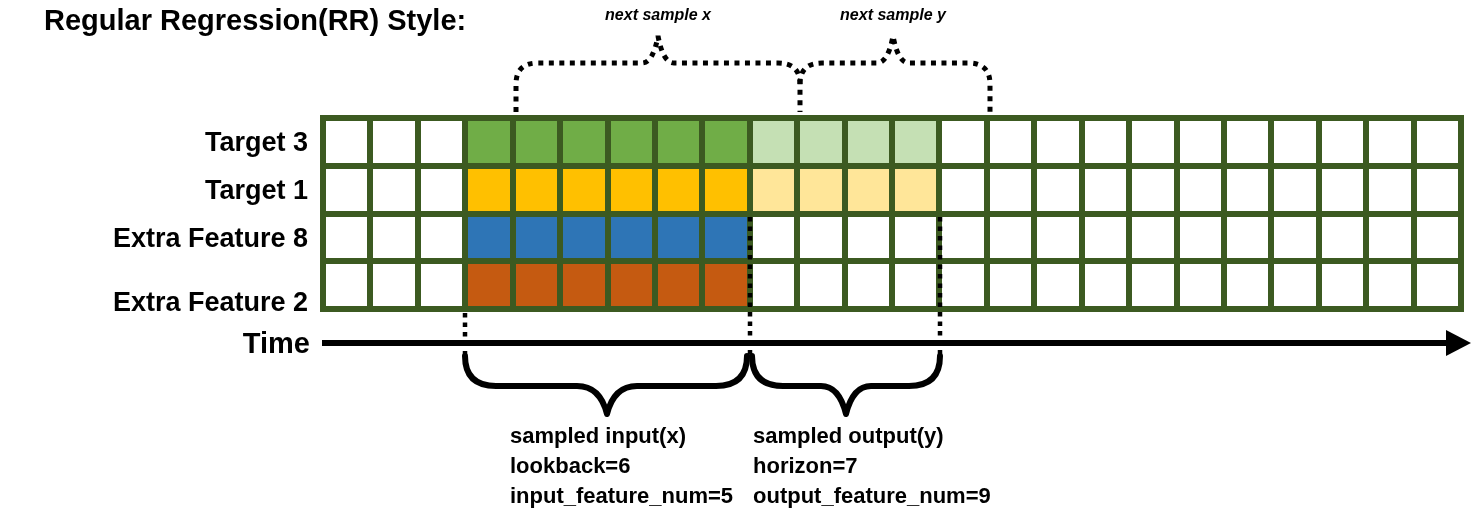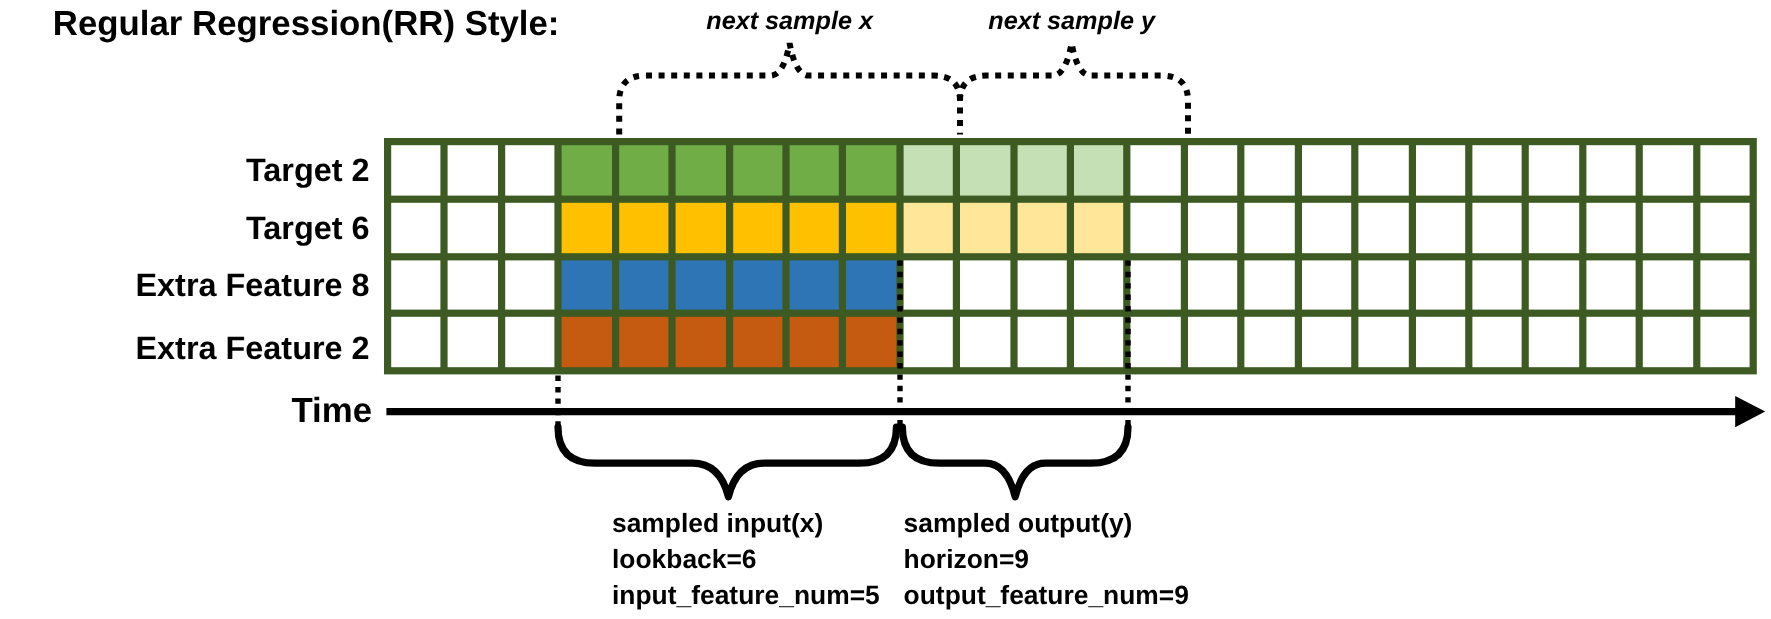--- a/index.html
+++ b/index.html
@@ -17,21 +17,21 @@
     left: 8px; top: 4px;
     font-size: 29px;
     font-weight: 700;
     margin-left: 36px;
   }
   .next-label {
     position: absolute;
     top: 6px;
     width: 220px;
     text-align: center;
-    font-size: 21px;
+    font-size: 16px;
     font-style: italic;
     font-weight: 600;
   }
   #next-x { left: 548px; }
   #next-y { left: 783px; }
   .row-label {
     position: absolute;
     left: 0;
     width: 308px;
     text-align: right;
@@ -79,24 +79,24 @@
 </head>
 <body>
 
 <div class="canvas">
 
   <div class="title">Regular Regression(RR) Style:</div>
 
   <div class="next-label" id="next-x">next sample x</div>
   <div class="next-label" id="next-y">next sample y</div>
 
-  <div class="row-label" style="top:121px">Target 2</div>
-  <div class="row-label" style="top:168.7px">Target 6</div>
+  <div class="row-label" style="top:121px">Target 3</div>
+  <div class="row-label" style="top:168.7px">Target 1</div>
   <div class="row-label" style="top:216.5px">Extra Feature 8</div>
-  <div class="row-label" style="top:269px">Extra Feature 2</div>
+  <div class="row-label" style="top:281px">Extra Feature 2</div>
 
   <div id="grid" style="background: rgb(60, 90, 33); grid-template-columns: repeat(24, 1fr);">
       <div class="cell" style="background: rgb(255, 255, 255);"></div>
       <div class="cell" style="background: rgb(255, 255, 255);"></div>
       <div class="cell" style="background: rgb(255, 255, 255);"></div>
       <div class="cell" style="background: rgb(112, 173, 71);"></div>
       <div class="cell" style="background: rgb(112, 173, 71);"></div>
       <div class="cell" style="background: rgb(112, 173, 71);"></div>
       <div class="cell" style="background: rgb(112, 173, 71);"></div>
       <div class="cell" style="background: rgb(112, 173, 71);"></div>
@@ -209,17 +209,17 @@
     <path d="M 752 356 Q 752 386 783 386 L 821 386 Q 839 386 846 414 Q 853 386 871 386 L 909 386 Q 940 386 940 356" fill="none" stroke="currentColor" stroke-width="6" stroke-linecap="round" stroke-linejoin="round"></path>
   </svg>
 
   <div class="bottom-ann" id="ann-input">
     <div>sampled input(x)</div>
     <div>lookback=6</div>
     <div>input_feature_num=5</div>
   </div>
   <div class="bottom-ann" id="ann-output">
     <div>sampled output(y)</div>
-    <div>horizon=9</div>
+    <div>horizon=7</div>
     <div>output_feature_num=9</div>
   </div>
 
 </div>
 
 </body></html>

